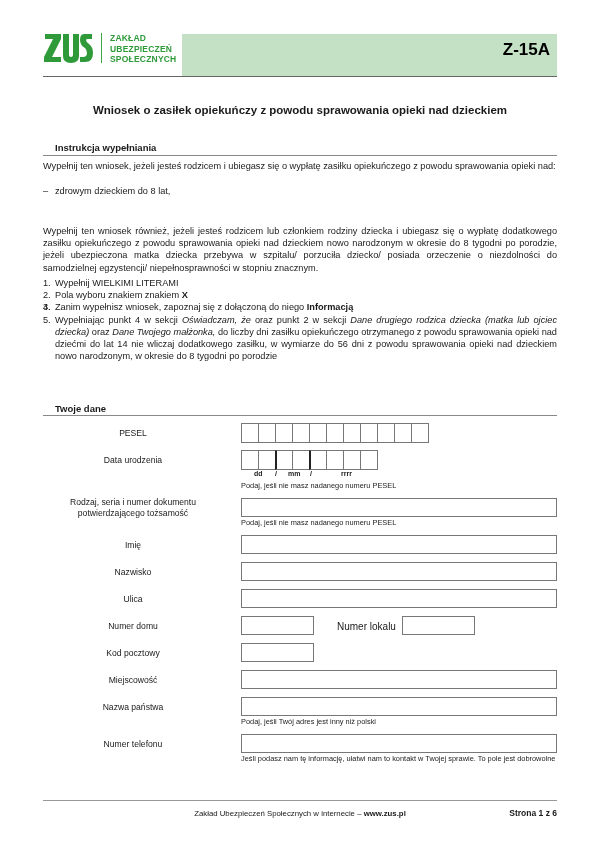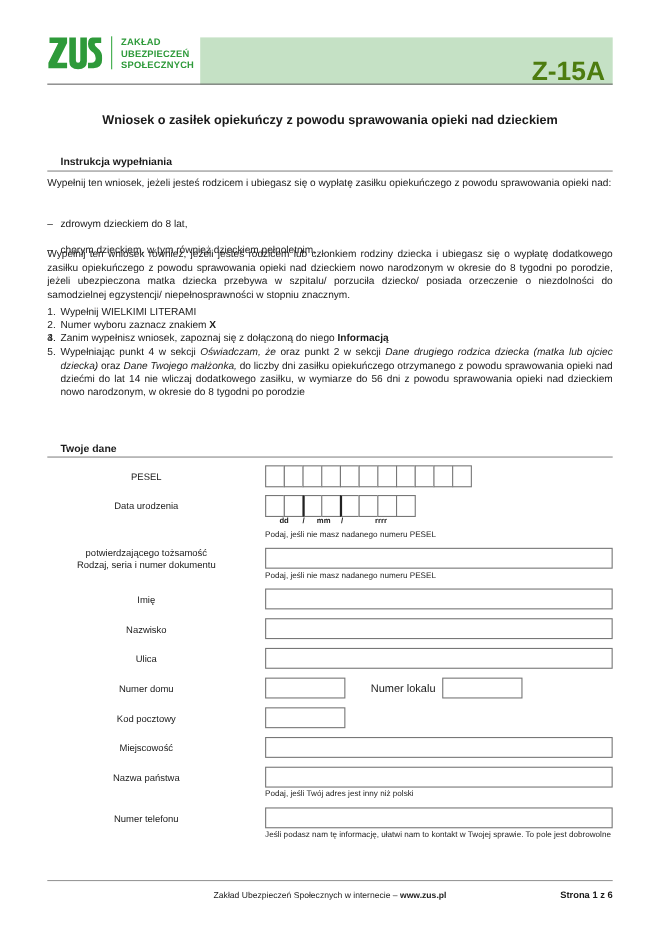--- a/index.html
+++ b/index.html
@@ -5,28 +5,28 @@
   html, body { margin:0; padding:0; background:#fff; }
   body { width:600px; height:849px; position:relative; overflow:hidden;
          font-family:"Liberation Sans", sans-serif; color:#1a1a1a; }
   .abs { position:absolute; }
   
   .logo-zus { left:43px; top:32px; width:50px; height:32px; }
   .logo-sep { left:101px; top:33px; width:1px; height:30px; background:#3aaa45; }
   .logo-text { left:110px; top:33px; font-size:8.5px; line-height:10.5px; color:#2e9a3a; font-weight:bold; letter-spacing:0.2px; }
   .header-band { left:182px; top:34px; width:375px; height:43px; background:#c5e1c5; }
   .header-rule { left:43px; top:76px; width:514px; height:1px; background:#666; }
-  .form-code { right:50px; top:52px; font-size:24px; font-weight:bold; color:#4d7c0f; }
+  .form-code { right:50px; top:40px; font-size:17px; font-weight:bold; color:#000000; }
   .title { left:0; width:600px; top:104px; text-align:center; font-size:11.5px; font-weight:bold; }
   .sec-title { left:43px; font-size:9.5px; font-weight:bold;margin-left:12px; }
   .sec-rule { left:43px; width:514px; height:1px; background:#888; }
   .para { left:43px; width:514px; font-size:9.2px; line-height:12.2px; text-align:justify; }
   .list { left:43px; width:514px; font-size:9.2px; line-height:12.2px; }
   .list div { position:relative; }
-  .dash { padding-left:12px;margin-top:12px; }
+  .dash { padding-left:12px; }
   .dash::before { content:"–"; position:absolute; left:0; }
   .num { padding-left:12px; text-align:justify; }
   .num span.n { position:absolute; left:0; }
   .label { font-size:8.6px; text-align:center; width:190px; left:38px; line-height:11px; }
   .box { border:1px solid #777; background:#fff; box-sizing:border-box; }
   .cells { display:flex; }
   .cell { width:18px; height:20px; border:1px solid #777; box-sizing:border-box; margin-right:-1px; background:#fff; }
   .cell.thick { border-left:2px solid #222; }
   .hint { font-size:7.4px; color:#222; }
   .footer-rule { left:43px; top:800px; width:514px; height:1px; background:#999; }
@@ -52,27 +52,26 @@
 <div class="abs form-code">Z-15A</div>
 
 <div class="abs title">Wniosek o zasiłek opiekuńczy z powodu sprawowania opieki nad dzieckiem</div>
 
 <div class="abs sec-title" style="top:142px">Instrukcja wypełniania</div>
 <div class="abs sec-rule" style="top:155px"></div>
 
 <div class="abs para" style="top:160px">Wypełnij ten wniosek, jeżeli jesteś rodzicem i ubiegasz się o wypłatę zasiłku opiekuńczego z powodu sprawowania opieki nad:</div>
 <div class="abs list" style="top:185px">
   <div class="dash">zdrowym dzieckiem do 8 lat,</div>
-  <div class="dash">chorym dzieckiem, w tym również dzieckiem pełnoletnim,</div>
 </div>
 <div class="abs para" style="top:225px">Wypełnij ten wniosek również, jeżeli jesteś rodzicem lub członkiem rodziny dziecka i ubiegasz się o wypłatę dodatkowego zasiłku opiekuńczego z powodu sprawowania opieki nad dzieckiem nowo narodzonym w okresie do 8 tygodni po porodzie, jeżeli ubezpieczona matka dziecka przebywa w szpitalu/ porzuciła dziecko/ posiada orzeczenie o niezdolności do samodzielnej egzystencji/ niepełnosprawności w stopniu znacznym.</div>
 
 <div class="abs list" style="top:277px">
   <div class="num"><span class="n">1.</span><span>Wypełnij WIELKIMI LITERAMI</span></div>
-  <div class="num"><span class="n">2.</span><span>Numer wyboru zaznacz znakiem </span><b>X</b></div>
+  <div class="num"><span class="n">2.</span><span>Pola wyboru znakiem znakiem </span><b>X</b></div>
   <div class="num"><span class="n">3.</span></div>
   <div class="num"><span class="n">4.</span><span>Zanim wypełnisz wniosek, zapoznaj się z dołączoną do niego </span><b>Informacją</b></div>
   <div class="num"><span class="n">5.</span><span>Wypełniając punkt 4 w sekcji </span><i>Oświadczam, że</i><span> oraz punkt 2 w sekcji </span><i>Dane drugiego rodzica dziecka (matka lub ojciec dziecka)</i><span> oraz </span><i>Dane Twojego małżonka,</i><span> do liczby dni zasiłku opiekuńczego otrzymanego z powodu sprawowania opieki nad dziećmi do lat 14 nie wliczaj dodatkowego zasiłku, w wymiarze do 56 dni z powodu sprawowania opieki nad dzieckiem nowo narodzonym, w okresie do 8 tygodni po porodzie</span></div>
 </div>
 
 <div class="abs sec-title" style="top:403px">Twoje dane</div>
 <div class="abs sec-rule" style="top:415px"></div>
 
 <div class="abs label" style="top:428px">PESEL</div>
 <div class="abs cells" style="left:241px; top:423px">
@@ -101,22 +100,22 @@
   <div class="cell"></div>
 </div>
 <div class="abs hint" style="left:254px; top:470px; font-weight:bold; font-size:7px;">dd</div>
 <div class="abs hint" style="left:275px; top:470px; font-weight:bold; font-size:7px;">/</div>
 <div class="abs hint" style="left:288px; top:470px; font-weight:bold; font-size:7px;">mm</div>
 <div class="abs hint" style="left:310px; top:470px; font-weight:bold; font-size:7px;">/</div>
 <div class="abs hint" style="left:341px; top:470px; font-weight:bold; font-size:7px;">rrrr</div>
 <div class="abs hint" style="left:241px; top:481px">Podaj, jeśli nie masz nadanego numeru PESEL</div>
 
 <div class="abs label" style="top:497px">
+  <div>Rodzaj, seria i numer dokumentu</div>
   <div>potwierdzającego tożsamość</div>
-  <div>Rodzaj, seria i numer dokumentu</div>
 </div>
 <div class="abs box" style="left:241px; top:498px; width:316px; height:19px"></div>
 <div class="abs hint" style="left:241px; top:518px">Podaj, jeśli nie masz nadanego numeru PESEL</div>
 
 <div class="abs label" style="top:540px">Imię</div>
 <div class="abs box" style="left:241px; top:535px; width:316px; height:19px"></div>
 
 <div class="abs label" style="top:567px">Nazwisko</div>
 <div class="abs box" style="left:241px; top:562px; width:316px; height:19px"></div>
 

